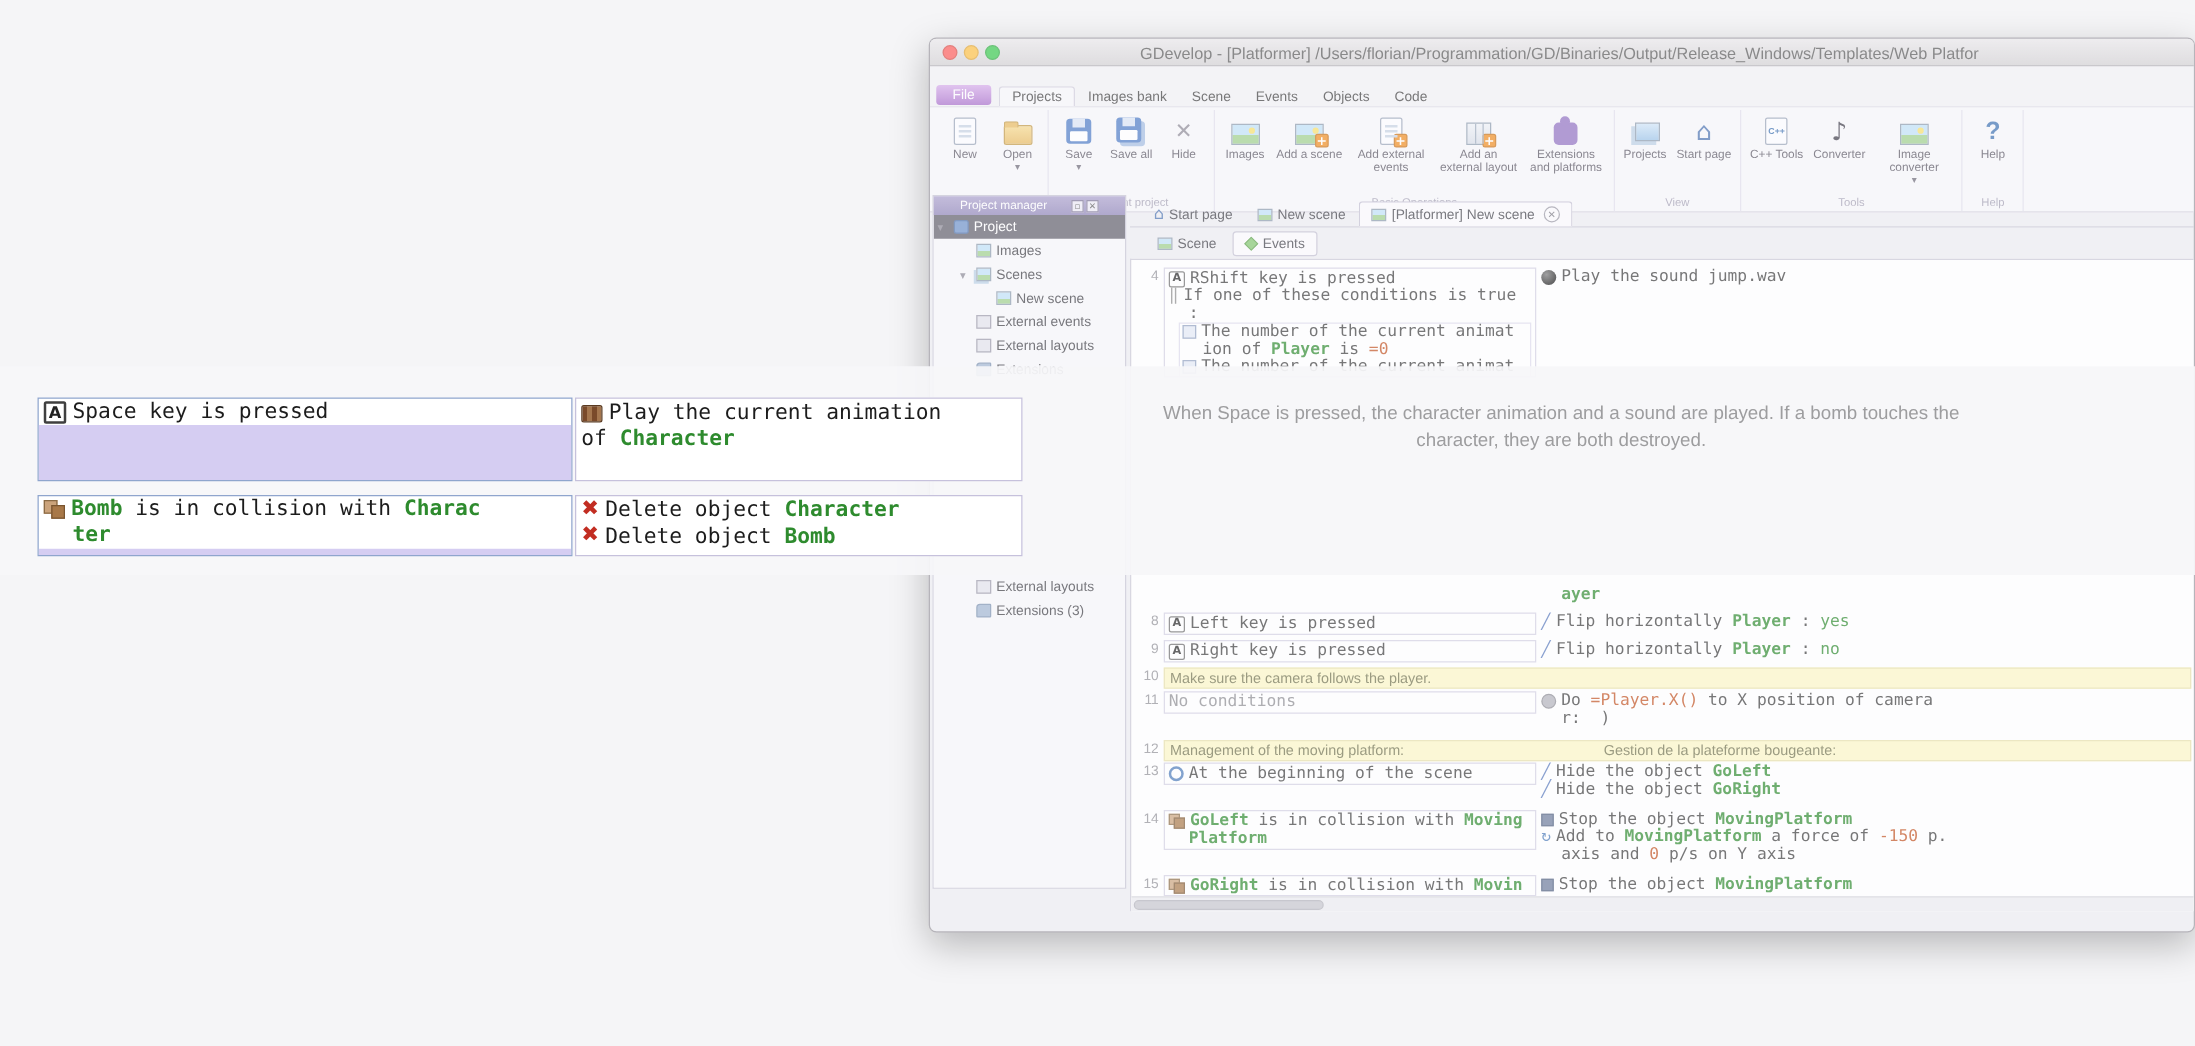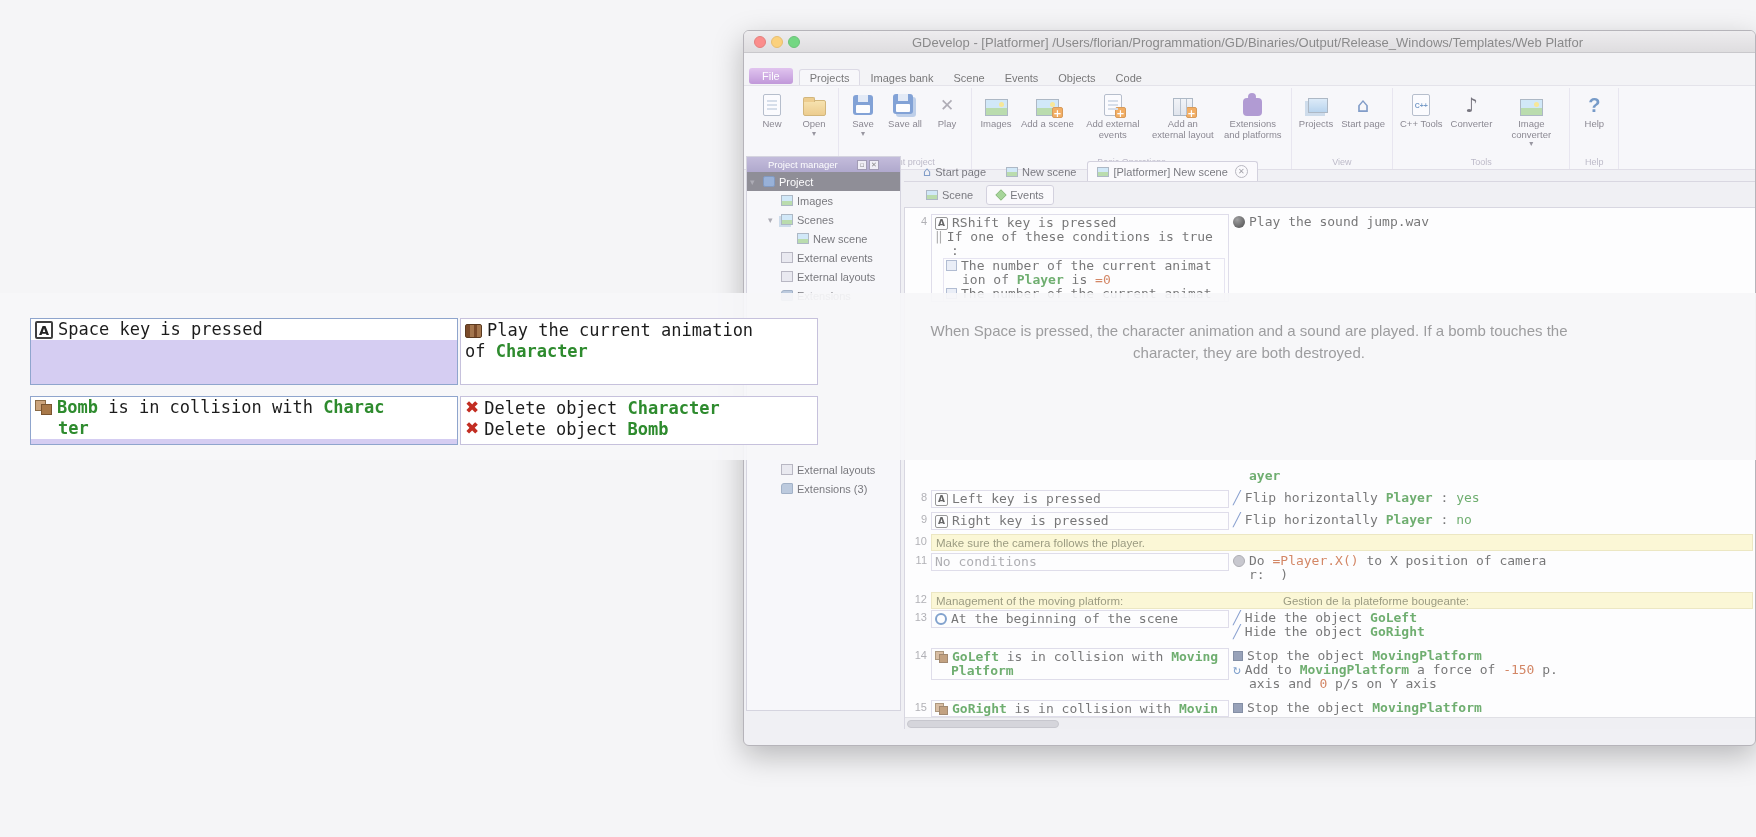--- a/index.html
+++ b/index.html
@@ -210,21 +210,21 @@
         <div class="rbtn">
           <span class="ricon">
               <span class="ic ic-floppy all"></span>
             </span>
           <span class="rlbl">Save all</span>
         </div>
         <div class="rbtn">
           <span class="ricon">
               <span class="ic ic-closex"></span>
             </span>
-          <span class="rlbl">Play</span>
+          <span class="rlbl">Hide</span>
         </div>
       </div>
       <div class="glbl">Current project</div>
     </div>
 
     <div class="rgroup">
       <div class="rbtns">
         <div class="rbtn">
           <span class="ricon">
               <span class="ic ic-photo"></span>

